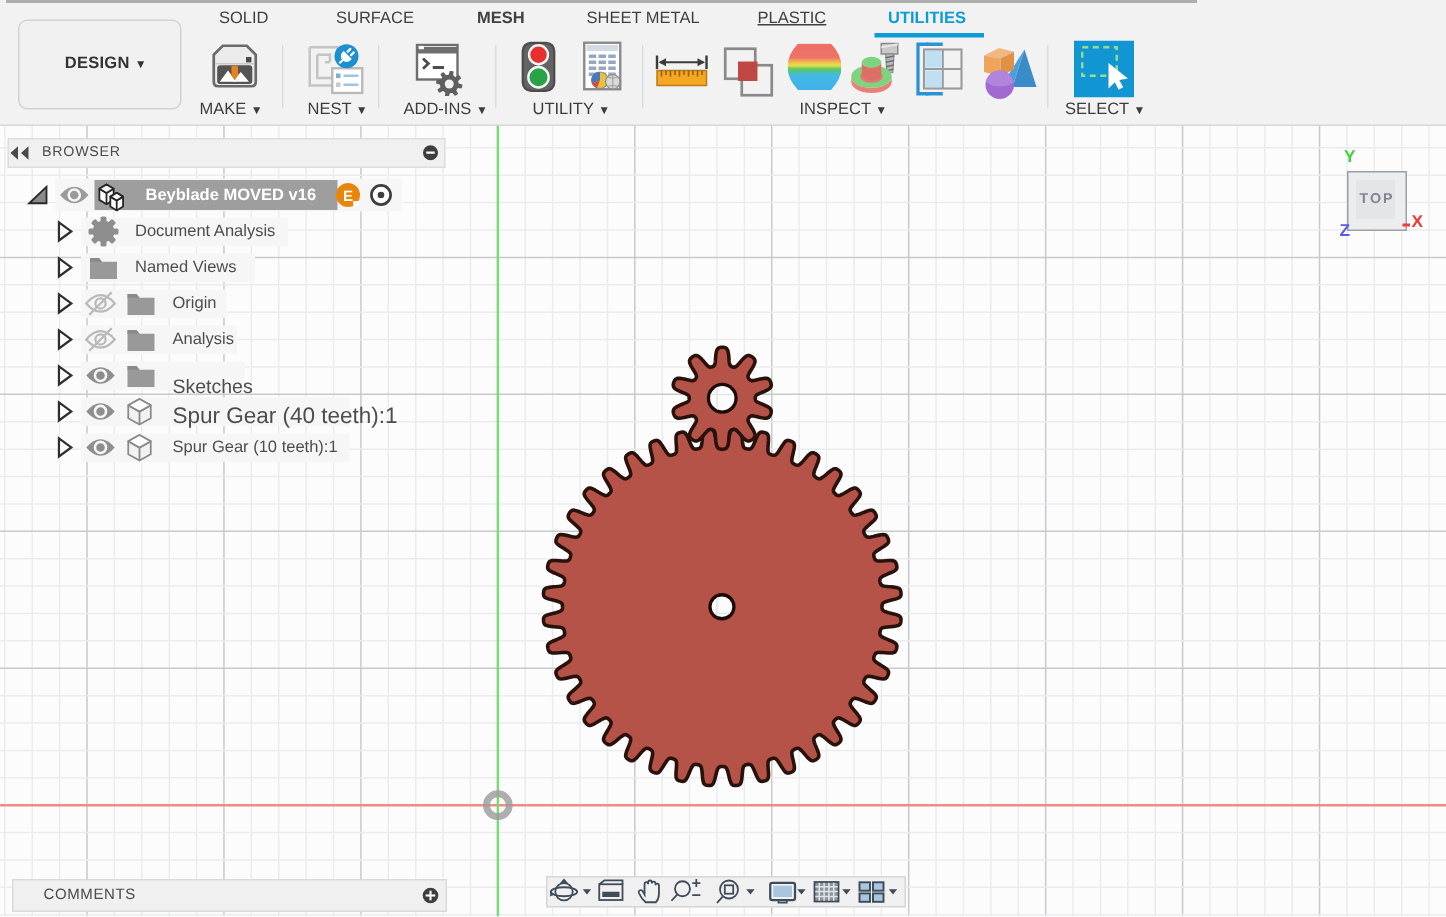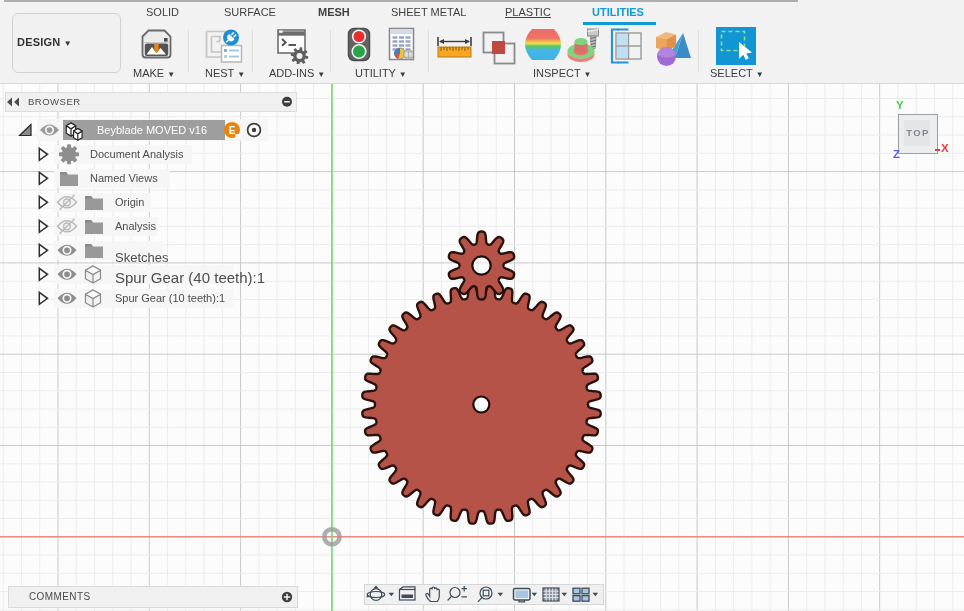--- a/index.html
+++ b/index.html
@@ -117,21 +117,21 @@
 <div class="abs" style="left:901px;top:124px;width:34px;height:18px;color:#5c6670;font-size:9.5px;font-weight:bold;letter-spacing:1.3px;text-align:center;line-height:18px;opacity:0.75;">TOP</div>
 <div class="abs" style="left:896px;top:99px;color:#3ed43a;font-size:11.5px;font-weight:bold;">Y</div>
 <div class="abs" style="left:941px;top:142px;color:#ef3b36;font-size:11.5px;font-weight:bold;">X</div>
 <div class="abs" style="left:935px;top:149px;width:5px;height:2px;background:#ef3b36;"></div>
 <div class="abs" style="left:893px;top:148px;color:#5b5bde;font-size:11.5px;font-weight:bold;">Z</div>
 
 <div class="abs" style="left:0;top:0;width:964px;height:83px;background:#f2f2f3;border-bottom:1px solid #d7d7d7;"></div>
 <div class="abs" style="left:4px;top:0;width:794px;height:2px;background:#aeaeae;"></div>
 
 <div class="abs" style="left:12px;top:13px;width:107px;height:58px;background:#f1f1f2;border:1px solid #d2d2d2;border-radius:6px;"></div>
-<div class="abs" style="left:12px;top:13px;width:107px;height:58px;text-align:left;line-height:58px;font-size:11px;font-weight:bold;color:#333;letter-spacing:0.2px;padding-left:5px;">DESIGN <span style="font-size:8px;color:#333;">▼</span></div>
+<div class="abs" style="left:12px;top:13px;width:107px;height:58px;text-align:center;line-height:58px;font-size:11px;font-weight:bold;color:#333;letter-spacing:0.2px;padding-left:5px;">DESIGN <span style="font-size:8px;color:#333;">▼</span></div>
 
 <div class="abs" style="top:6px;left:0;width:827px;height:16px;font-size:11px;color:#404040;">
   <span class="abs" style="left:146px;">SOLID</span>
   <span class="abs" style="left:224px;">SURFACE</span>
   <span class="abs" style="left:318px;font-weight:bold;">MESH</span>
   <span class="abs" style="left:391px;">SHEET METAL</span>
   <span class="abs" style="left:505px;text-decoration:underline;">PLASTIC</span>
   <span class="abs" style="left:592px;color:#0f9bd7;font-weight:bold;">UTILITIES</span>
 </div>
 <div class="abs" style="left:583px;top:22px;width:73px;height:3px;background:#0f9bd7;"></div>
@@ -293,21 +293,21 @@
 <div class="abs" style="left:63px;top:120px;width:162px;height:20px;background:#9e9e9e;"></div>
 <div class="abs" style="left:54px;top:144.5px;width:138px;height:19px;background:#f6f6f7;"></div>
 <div class="abs" style="left:54px;top:168.5px;width:116px;height:19px;background:#f6f6f7;"></div>
 <div class="abs" style="left:54px;top:192.5px;width:97px;height:19px;background:#f6f6f7;"></div>
 <div class="abs" style="left:54px;top:216.5px;width:104px;height:19px;background:#f6f6f7;"></div>
 <div class="abs" style="left:54px;top:240.5px;width:109px;height:19px;background:#f6f6f7;"></div>
 <div class="abs" style="left:54px;top:264.5px;width:179px;height:19px;background:#f6f6f7;"></div>
 <div class="abs" style="left:54px;top:288.5px;width:179px;height:19px;background:#f6f6f7;"></div>
 
 <div class="abs" style="left:28px;top:92px;height:20px;line-height:20px;font-size:9.5px;letter-spacing:0.5px;color:#4c4c4c;">BROWSER</div>
-<div class="abs" style="left:97px;top:120px;height:20px;line-height:20px;font-size:11px;font-weight:normal;color:#ffffff;">Beyblade MOVED v16</div>
+<div class="abs" style="left:97px;top:120px;height:20px;line-height:20px;font-size:11px;font-weight:bold;color:#ffffff;">Beyblade MOVED v16</div>
 <div class="abs" style="left:90px;top:144px;height:20px;line-height:20px;font-size:11px;color:#4d4d4d;">Document Analysis</div>
 <div class="abs" style="left:90px;top:168px;height:20px;line-height:20px;font-size:11px;color:#4d4d4d;">Named Views</div>
 <div class="abs" style="left:115px;top:192px;height:20px;line-height:20px;font-size:11px;color:#4d4d4d;">Origin</div>
 <div class="abs" style="left:115px;top:216px;height:20px;line-height:20px;font-size:11px;color:#4d4d4d;">Analysis</div>
 <div class="abs" style="left:115px;top:248px;height:20px;line-height:20px;font-size:13px;color:#4d4d4d;">Sketches</div>
 <div class="abs" style="left:115px;top:268px;height:20px;line-height:20px;font-size:15px;color:#4d4d4d;">Spur Gear (40 teeth):1</div>
 <div class="abs" style="left:115px;top:288px;height:20px;line-height:20px;font-size:11px;color:#4d4d4d;">Spur Gear (10 teeth):1</div>
 
 <svg class="abs" style="left:0;top:85px" width="320" height="230">
   <g transform="translate(0,-85)">

